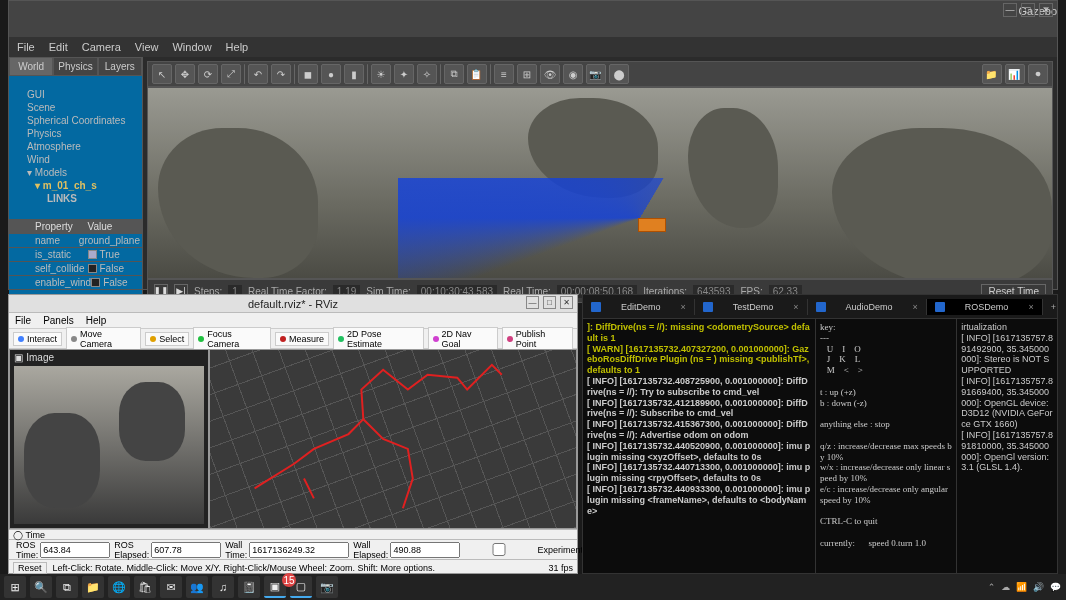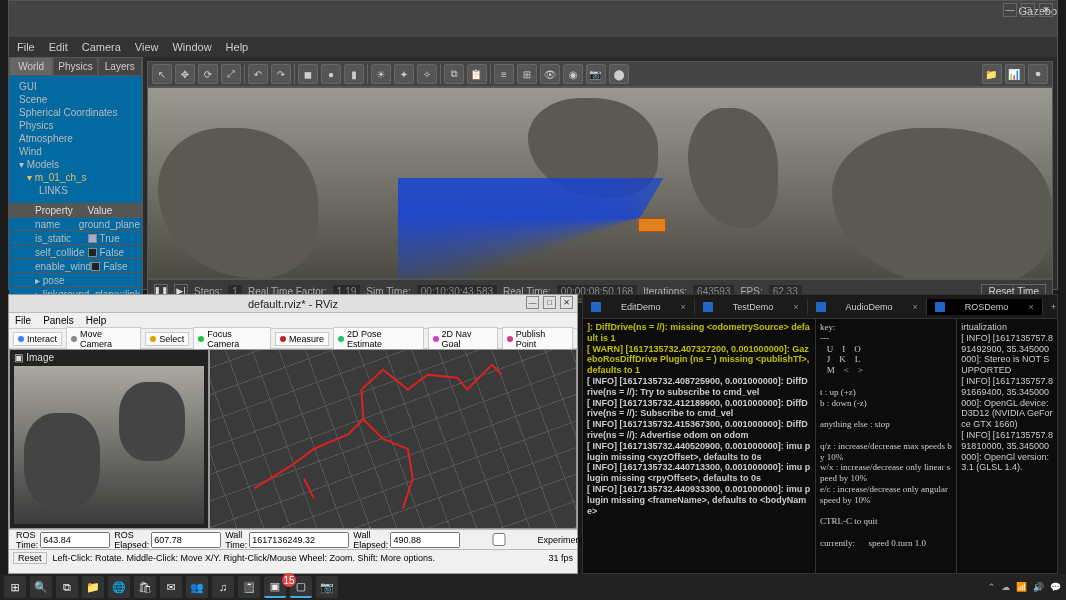--- a/index.html
+++ b/index.html
@@ -17,23 +17,23 @@
   .gazebo-menu { height: 20px; background: #333; color: #ccc; font-size: 11px;
                  display: flex; padding-left: 8px; gap: 14px; align-items: center; }
   .gazebo-menu span { cursor: pointer; }
   .gazebo-body { display: flex; height: 250px; }
   .gz-side { width: 134px; background: #0369a1; border-right: 1px solid #555;
              display: flex; flex-direction: column; }
   .gz-side-tabs { display: flex; }
   .gz-side-tab { flex: 1; padding: 3px 0; text-align: center; font-size: 10px;
                  background: #444; color: #ccc; border: 1px solid #555; }
   .gz-side-tab.sel { background: #666; }
-  .gz-tree { padding: 4px; font-size: 10px; color: #bbb; }
+  .gz-tree { padding: 12px; font-size: 10px; color: #bbb; }
   .gz-tree div { padding: 1px 0 1px 6px; }
-  .gz-tree .indent { padding-left: 14px; }
+  .gz-tree .indent { padding-left: 14px; font-weight: bold; }
   .gz-tree .hi { color: #e0c060; }
   .gz-prop { margin-top: 2px; font-size: 10px; color: #bbb; }
   .gz-prop-row { display: flex; border-top: 1px solid #555; padding: 1px 2px; align-items: center; }
   .gz-prop-row.hdr { background: #555; color: #ddd; font-weight: 500; }
   .gz-prop-row .k { flex: 1; padding-left: 24px; }
   .gz-prop-row .v { flex: 1; display: flex; align-items: center; gap: 3px; }
   .gz-prop-row .cb { width: 9px; height: 9px; border: 1px solid #888; display: inline-block; background:#222;}
   .gz-prop-row .cb.on { background: #aac; }
   .gz-view { flex: 1; display: flex; flex-direction: column; padding: 4px; }
   .gz-toolbar { height: 26px; background: #444; display: flex; align-items: center; gap: 3px;
@@ -323,20 +323,21 @@
         <div class="rk" style="left:55%; top:10%; width:35%; height:50%;"></div>
       </div>
     </div>
     <div class="rviz-view">
       <div class="rviz-grid"></div>
       <svg class="rviz-scan" viewBox="0 0 360 180" width="100%" height="100%">
         <path d="M 40 140 L 80 115 L 100 100 L 135 85 L 150 70 L 148 40 L 170 20 L 195 40 L 215 25 L 245 28 L 255 40 L 280 15 L 290 25 M 150 70 L 170 90 L 195 100 L 200 130 L 190 160 M 90 130 L 100 150"></path>
       </svg>
     </div>
   </div>
+  <div style="height:10px; border-top:1px solid #bbb; font-size:9px; padding:0 4px">◯ <span>Time</span></div>
   <div class="rviz-time">
     <div class="f">
         <span>ROS Time:</span>
         <input value="643.84" style="">
       </div>
     <div class="f">
         <span>ROS Elapsed:</span>
         <input value="607.78" style="">
       </div>
     <div class="f">

